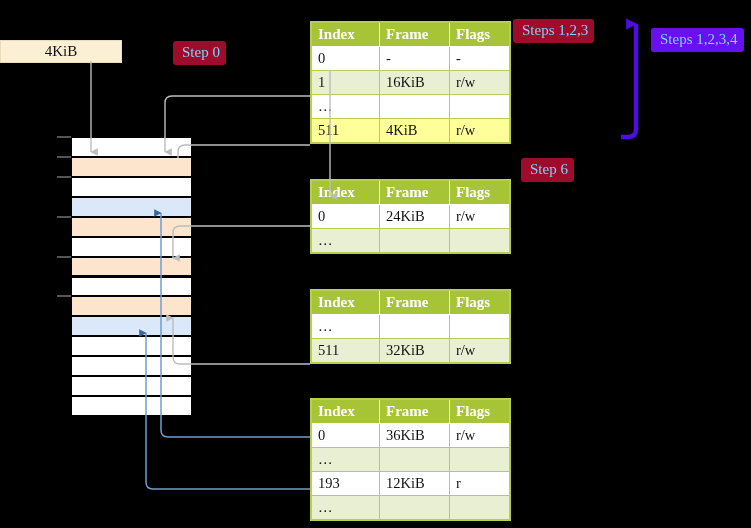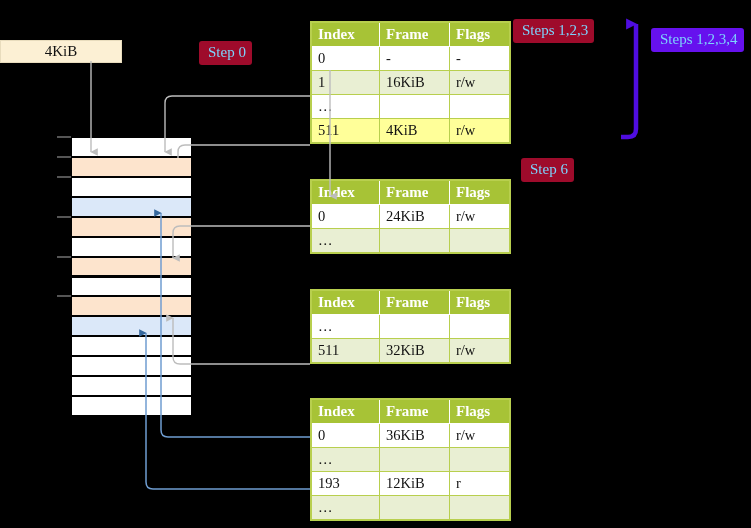--- a/index.html
+++ b/index.html
@@ -113,21 +113,21 @@
 </style>
 </head>
 <body>
 
 <div id="stage">
 
   <div class="kib-box" style="left:0px; top:40px; width:120px; height:21px;">
     <span>4KiB</span>
   </div>
 
-  <div class="badge badge-red" style="left:199px; top:41px;">
+  <div class="badge badge-red" style="left:173px; top:41px;">
     <span>Step 0</span>
   </div>
 
   <div class="badge badge-red" style="left:513px; top:19px;">
     <span>Steps 1,2,3</span>
   </div>
 
   <div class="badge badge-blue" style="left:651px; top:28px;">
     <span>Steps 1,2,3,4</span>
   </div>

